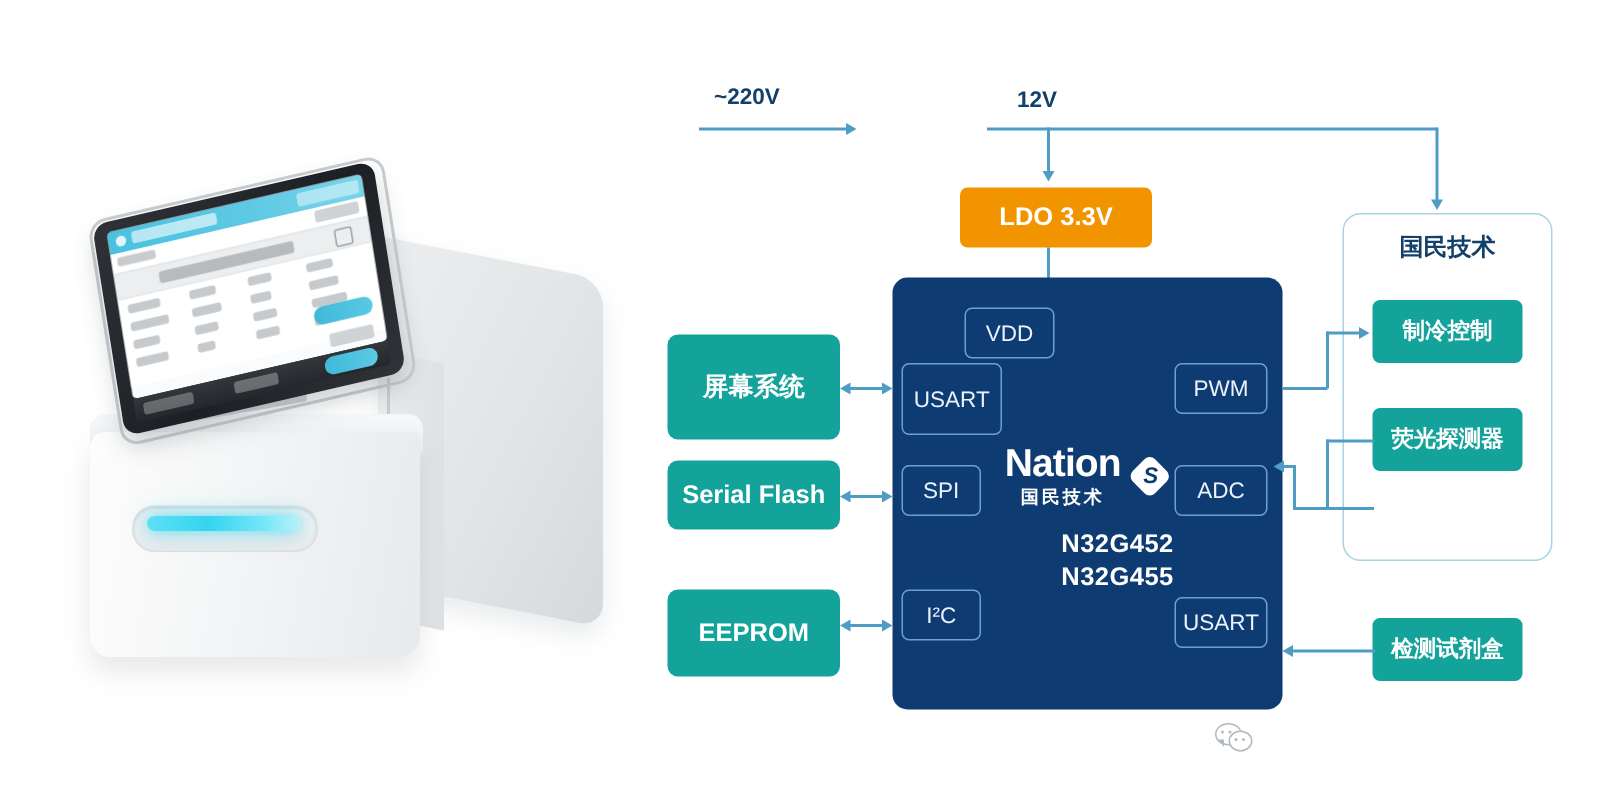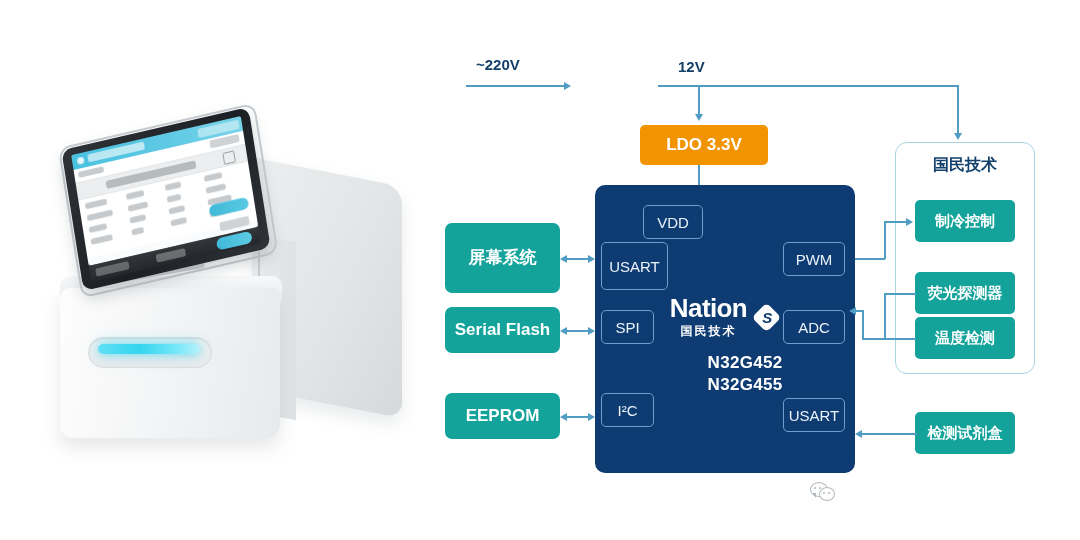--- a/index.html
+++ b/index.html
@@ -482,32 +482,31 @@
   <div class="blk blk-teal" style="left:5px; top:223px; width:115px; height:70px;">屏幕系统</div>
   <div class="ln ln-h" style="left:126px; top:258px; width:23px;"></div>
   <div class="arw arw-l" style="left:120px; top:254.5px;"></div>
   <div class="arw arw-r" style="left:148px; top:254.5px;"></div>
 
   <div class="blk blk-teal" style="left:5px; top:307px; width:115px; height:46px;">Serial Flash</div>
   <div class="ln ln-h" style="left:126px; top:330px; width:23px;"></div>
   <div class="arw arw-l" style="left:120px; top:326.5px;"></div>
   <div class="arw arw-r" style="left:148px; top:326.5px;"></div>
 
-  <div class="blk blk-teal" style="left:5px; top:393px; width:115px; height:46px;">EEPROM</div>
+  <div class="blk blk-teal" style="left:5px; top:393px; width:115px; height:58px;">EEPROM</div>
   <div class="ln ln-h" style="left:126px; top:416px; width:23px;"></div>
   <div class="arw arw-l" style="left:120px; top:412.5px;"></div>
   <div class="arw arw-r" style="left:148px; top:412.5px;"></div>
 
   <div class="kit">
     <div class="kit-title">国民技术</div>
   </div>
 
   <div class="blk blk-teal-sm" style="left:475px; top:272px; width:100px; height:42px;">荧光探测器</div>
   <div class="blk blk-teal-sm" style="left:475px; top:200px; width:100px; height:42px;">制冷控制</div>
-  <div class="blk blk-teal-sm" style="left:475px; top:317px; width:100px; height:42px;">温度检测</div>
 
   <div class="ln ln-h" style="left:415px; top:258px; width:30px;"></div>
   <div class="ln ln-v" style="left:444px; top:221px; height:38px;"></div>
   <div class="ln ln-h" style="left:444px; top:221px; width:24px;"></div>
   <div class="arw arw-r" style="left:466px; top:217.5px;"></div>
 
   <div class="ln ln-h" style="left:444px; top:293px; width:32px;"></div>
   <div class="ln ln-v" style="left:444px; top:293px; height:45px;"></div>
 
   <div class="ln ln-h" style="left:444px; top:338px; width:32px;"></div>

